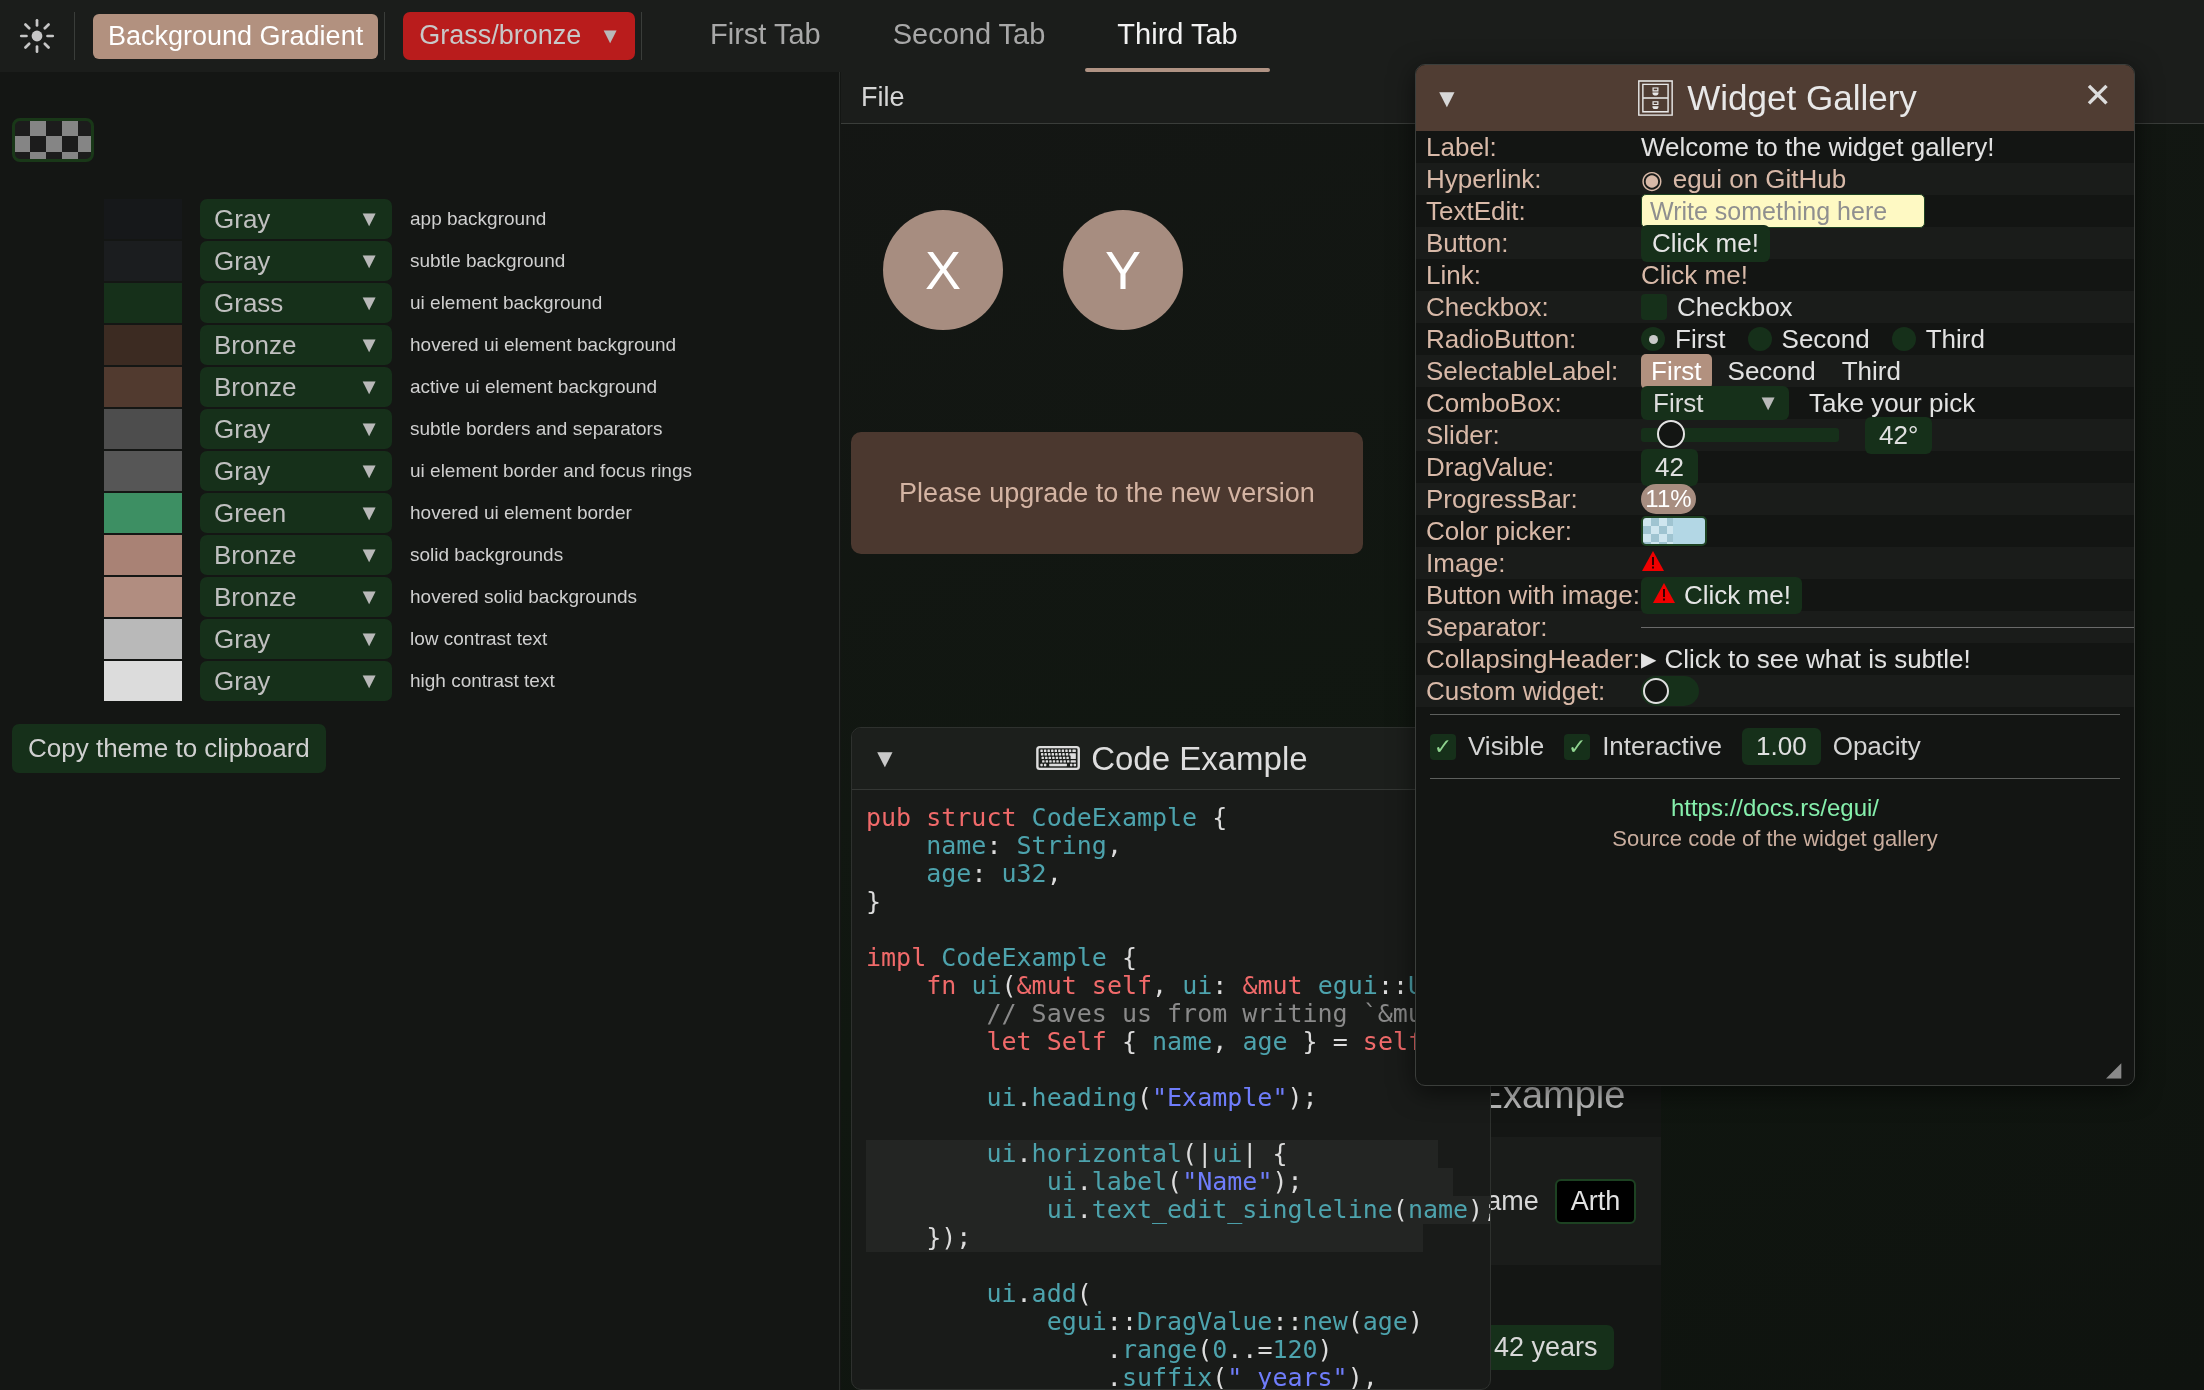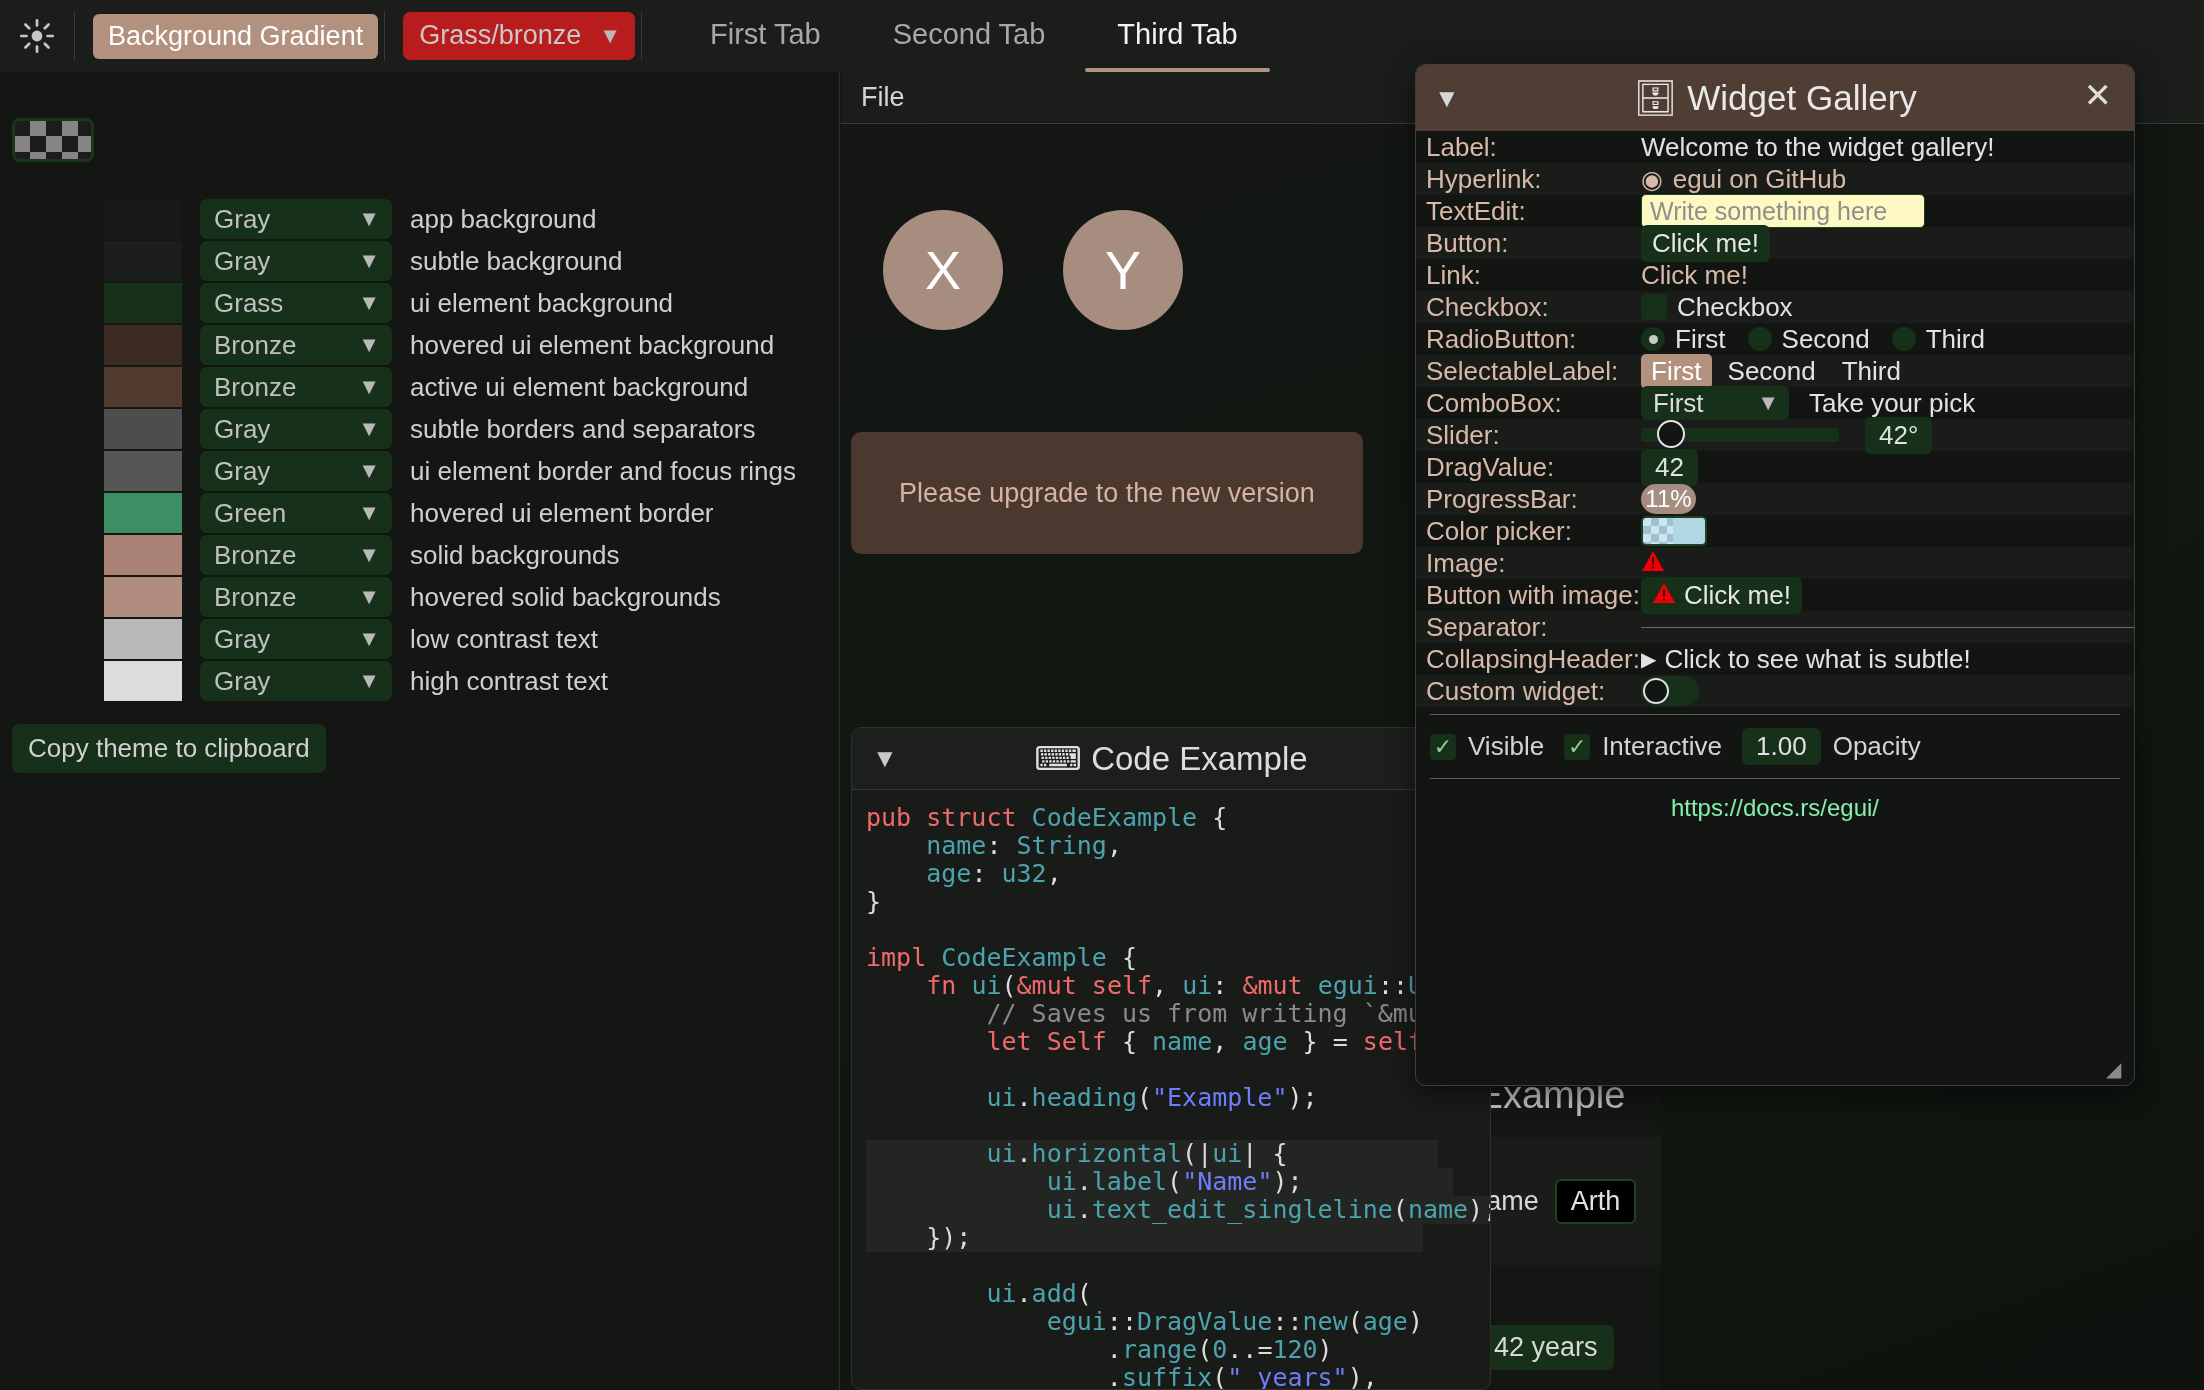--- a/index.html
+++ b/index.html
@@ -64,21 +64,21 @@
   }
   .swatch {
     width: 78px; height: 40px; flex: 0 0 78px;
   }
   .swatch-combo {
     margin-left: 18px; width: 192px; height: 40px; flex: 0 0 192px;
     background: #16301a; border-radius: 7px;
     display: flex; align-items: center; justify-content: space-between;
     padding: 0 12px 0 14px; font-size: 26px; color: #c0c0c0;
   }
-  .swatch-label { margin-left: 18px; font-size: 26px; color: #cfcfcf; white-space: nowrap;}
+  .swatch-label { margin-left: 18px; font-size: 19px; color: #cfcfcf; white-space: nowrap;}
   .copy-theme-btn {
     margin: 22px 0 0 12px; display: inline-block;
     background: #16301a; color: #d0d0d0; font-size: 26px;
     padding: 9px 16px; border-radius: 7px;
   }
 
   
   .center-panel {
     position: absolute; left: 841px; top: 72px; width: 1363px; height: 1318px;
     background: linear-gradient(160deg, #141614 0%, #101710 55%, #0f130f 100%);
@@ -631,17 +631,18 @@
       <span class="chk-sq">✓</span>
       <span>Visible</span>
       <span class="chk-sq" style="margin-left:8px">✓</span>
       <span>Interactive</span>
       <span class="valbox" style="margin-left:8px">1.00</span>
       <span>Opacity</span>
     </div>
     <div class="gdiv"></div>
     <div class="footlinks">
       <div class="url">https://docs.rs/egui/</div>
+      <div class="sub">Source code of the widget gallery</div>
     </div>
     <div class="resize-grip">◢</div>
   </div>
 
 </div>
 
 </body></html>

